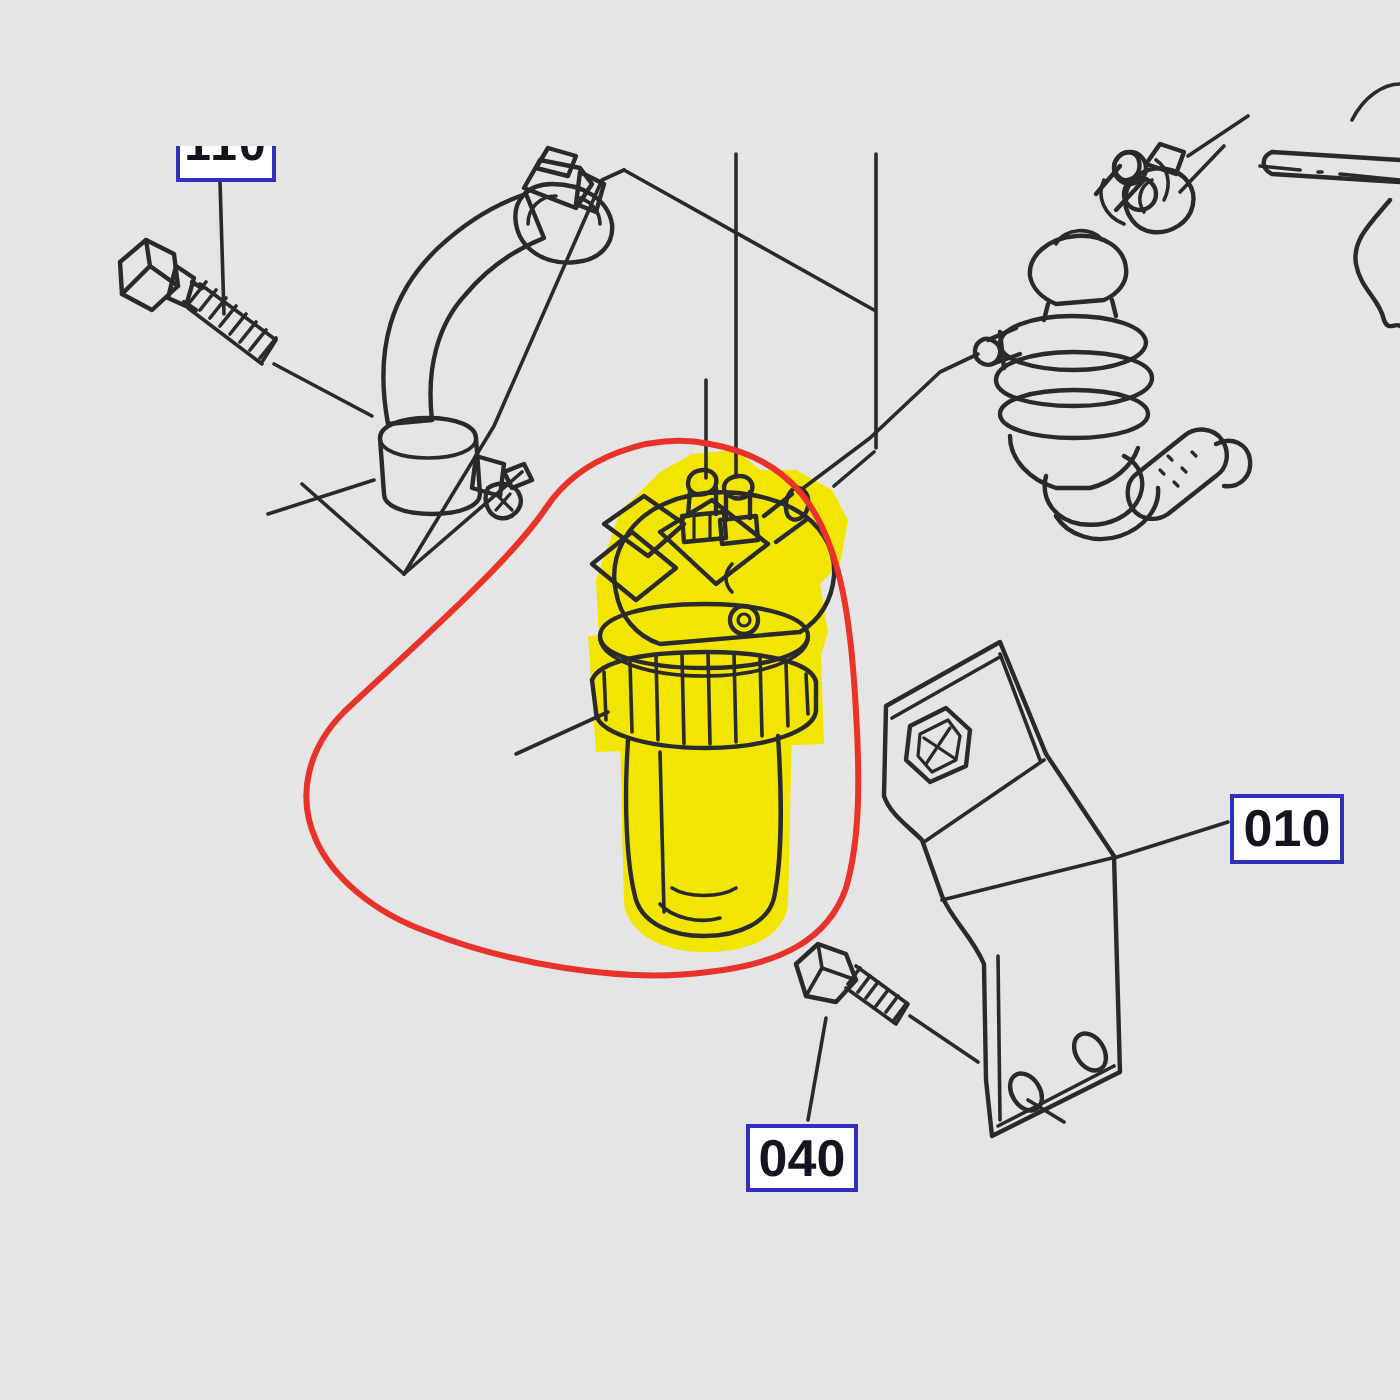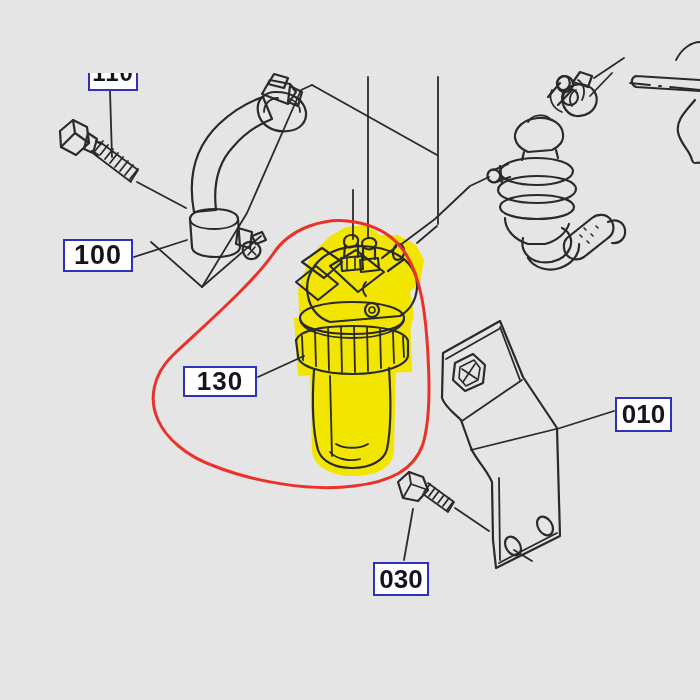--- a/index.html
+++ b/index.html
@@ -192,21 +192,19 @@
       <path d="M695,100 C685,112 676,120 678,132 C680,144 690,150 692,160 C694,166 698,161 700,163"></path>
       <path stroke-width="1.8" d="M676,60 C682,48 692,42 700,42"></path>
     </g>
   </g>
 </svg>
 
 <div class="clip-110">
   <div class="part-label lbl-110">110</div>
 </div>
 
-<div class="part-label lbl-100">100</div>
-
-<div class="part-label lbl-130">130</div>
+
 
 <div class="part-label lbl-010">010</div>
 
-<div class="part-label lbl-020">030</div>
+<div class="part-label lbl-020">040</div>
 
 </div>
 
 </body></html>

